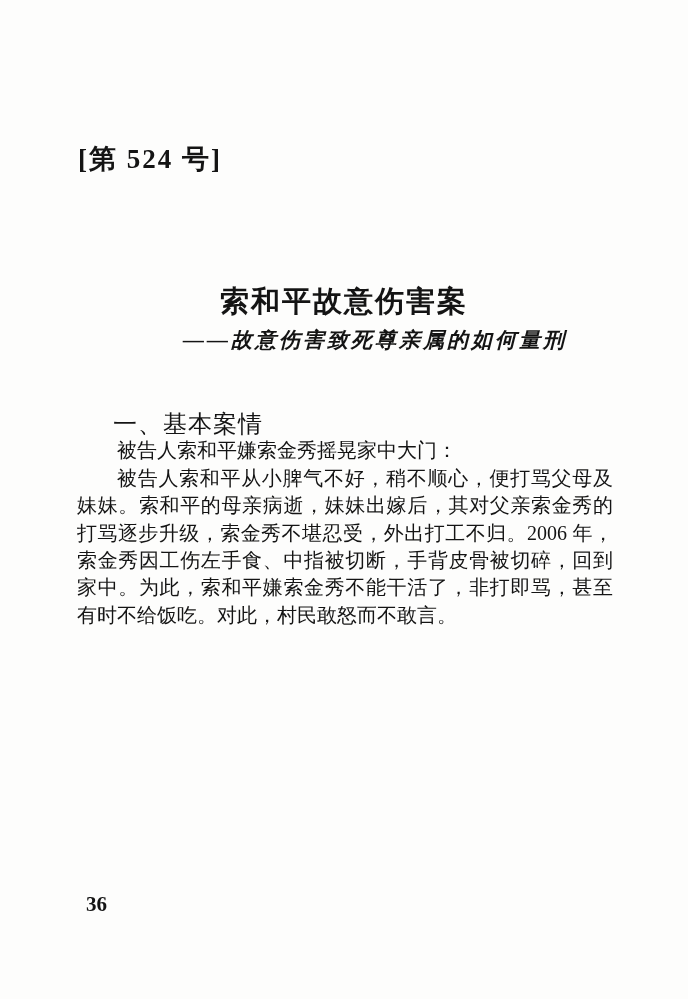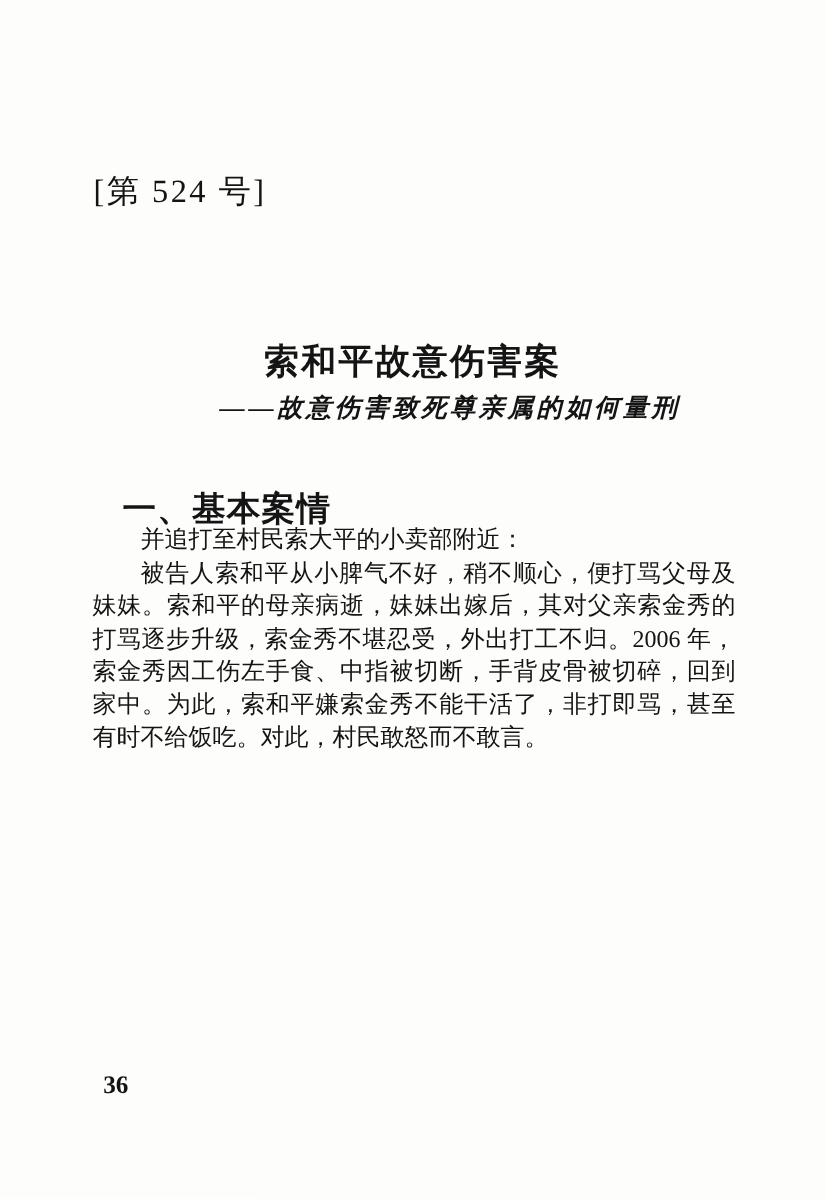--- a/index.html
+++ b/index.html
@@ -17,21 +17,21 @@
     color: #141414;
     font-family: "Liberation Serif", serif;
     overflow: hidden;
   }
 
   .case-number {
     position: absolute;
     top: 141px;
     left: 78px;
     font-size: 27px;
-    font-weight: normal;
+    font-weight: bold;
     letter-spacing: 2px;
     font-family: "Liberation Serif", serif;
     white-space: nowrap;
   }
 
   .case-title {
     position: absolute;
     top: 282px;
     left: 0;
     width: 100%;
@@ -60,24 +60,24 @@
     position: absolute;
     top: 410px;
     left: 77px;
     width: 536px;
     font-size: 20px;
     line-height: 27.4px;
     text-align: justify;
   }
 
   .section-heading {
-    font-size: 28px;
-    font-weight: bold;
+    font-size: 24px;
+    font-weight: normal;
     font-family: "Liberation Sans", sans-serif;
-    margin-left: 25px;
+    margin-left: 36px;
     letter-spacing: 1px;
     line-height: 27.4px;
   }
 
   .body-block p {
     text-indent: 2em;
     text-align: justify;
     line-height: 27.4px;
   }
 
@@ -100,21 +100,21 @@
 
   <h1 class="case-title">索和平故意伤害案</h1>
 
   <div class="case-subtitle">——故意伤害致死尊亲属的如何量刑</div>
 
   <div class="body-block">
     <h2 class="section-heading">一、基本案情</h2>
 
 
 
-    <p>并追打至村民索大平的小卖部附近：</p>
+    <p>被告人索和平嫌索金秀摇晃家中大门：</p>
 
     <p>被告人索和平从小脾气不好，稍不顺心，便打骂父母及妹妹。索和平的母亲病逝，妹妹出嫁后，其对父亲索金秀的打骂逐步升级，索金秀不堪忍受，外出打工不归。2006 年，索金秀因工伤左手食、中指被切断，手背皮骨被切碎，回到家中。为此，索和平嫌索金秀不能干活了，非打即骂，甚至有时不给饭吃。对此，村民敢怒而不敢言。</p>
 
   </div>
 
   <div class="page-number">36</div>
 
 </div>
 
 </body></html>

